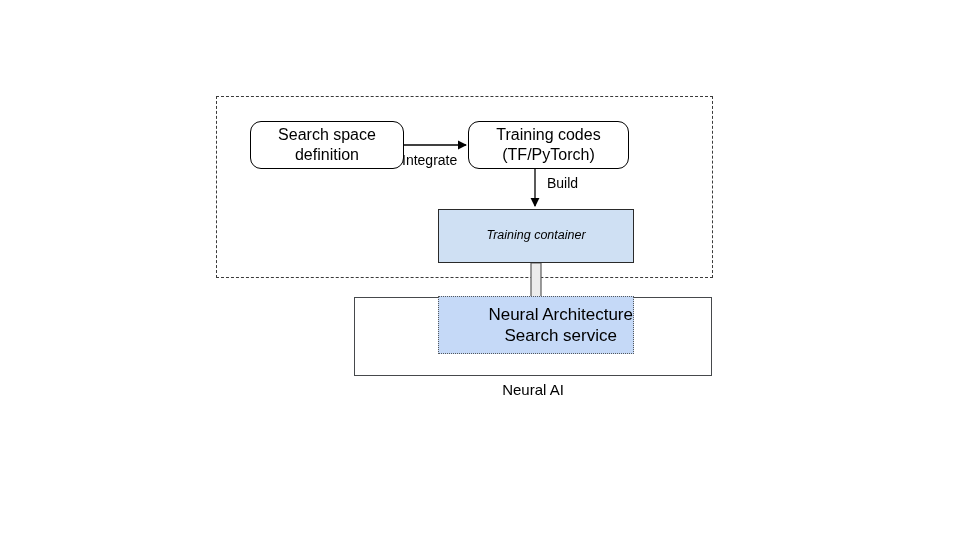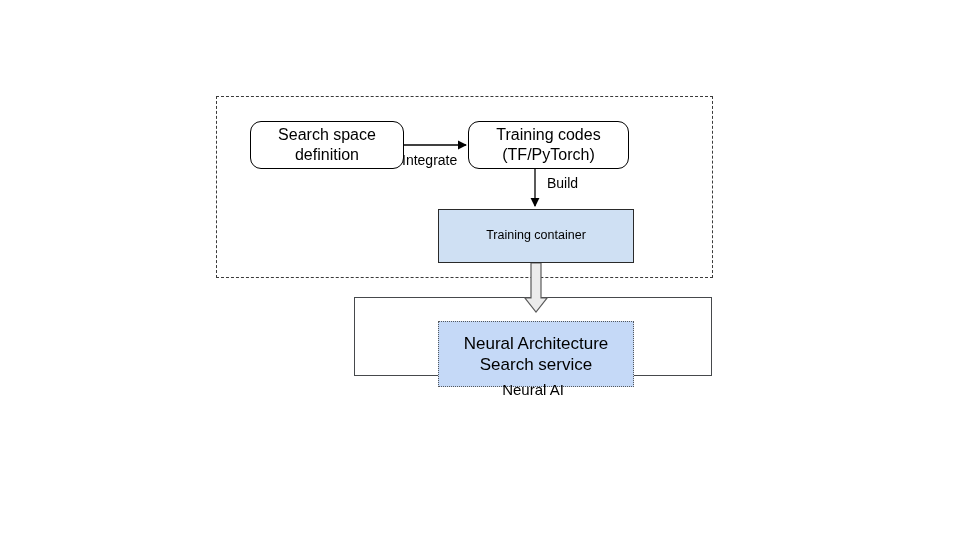--- a/index.html
+++ b/index.html
@@ -74,42 +74,44 @@
     color: #000000;
   }
   #node-training-container {
     left: 438px;
     top: 209px;
     width: 196px;
     height: 54px;
     background: #cfe0f3;
     border: 1.3px solid #2a2a2a;
     font-size: 12.5px;
+    font-style: italic;
   }
 
   
   #vertex-box {
     position: absolute;
     left: 354px;
     top: 297px;
     width: 358px;
     height: 79px;
     box-sizing: border-box;
     background: #ffffff;
     border: 1.3px solid #46494c;
   }
   #node-nas-service {
     left: 438px;
-    top: 321px;
+    top: 296px;
     width: 196px;
-    height: 66px;
+    height: 58px;
     background: #c5d9f7;
     border: 1.6px dotted #56595c;
     font-size: 17px;
     line-height: 1.24;
+    justify-content: flex-end;
   }
 
   
   #vertex-caption {
     position: absolute;
     left: 354px;
     top: 381px;
     width: 358px;
     text-align: center;
     font-size: 15px;

